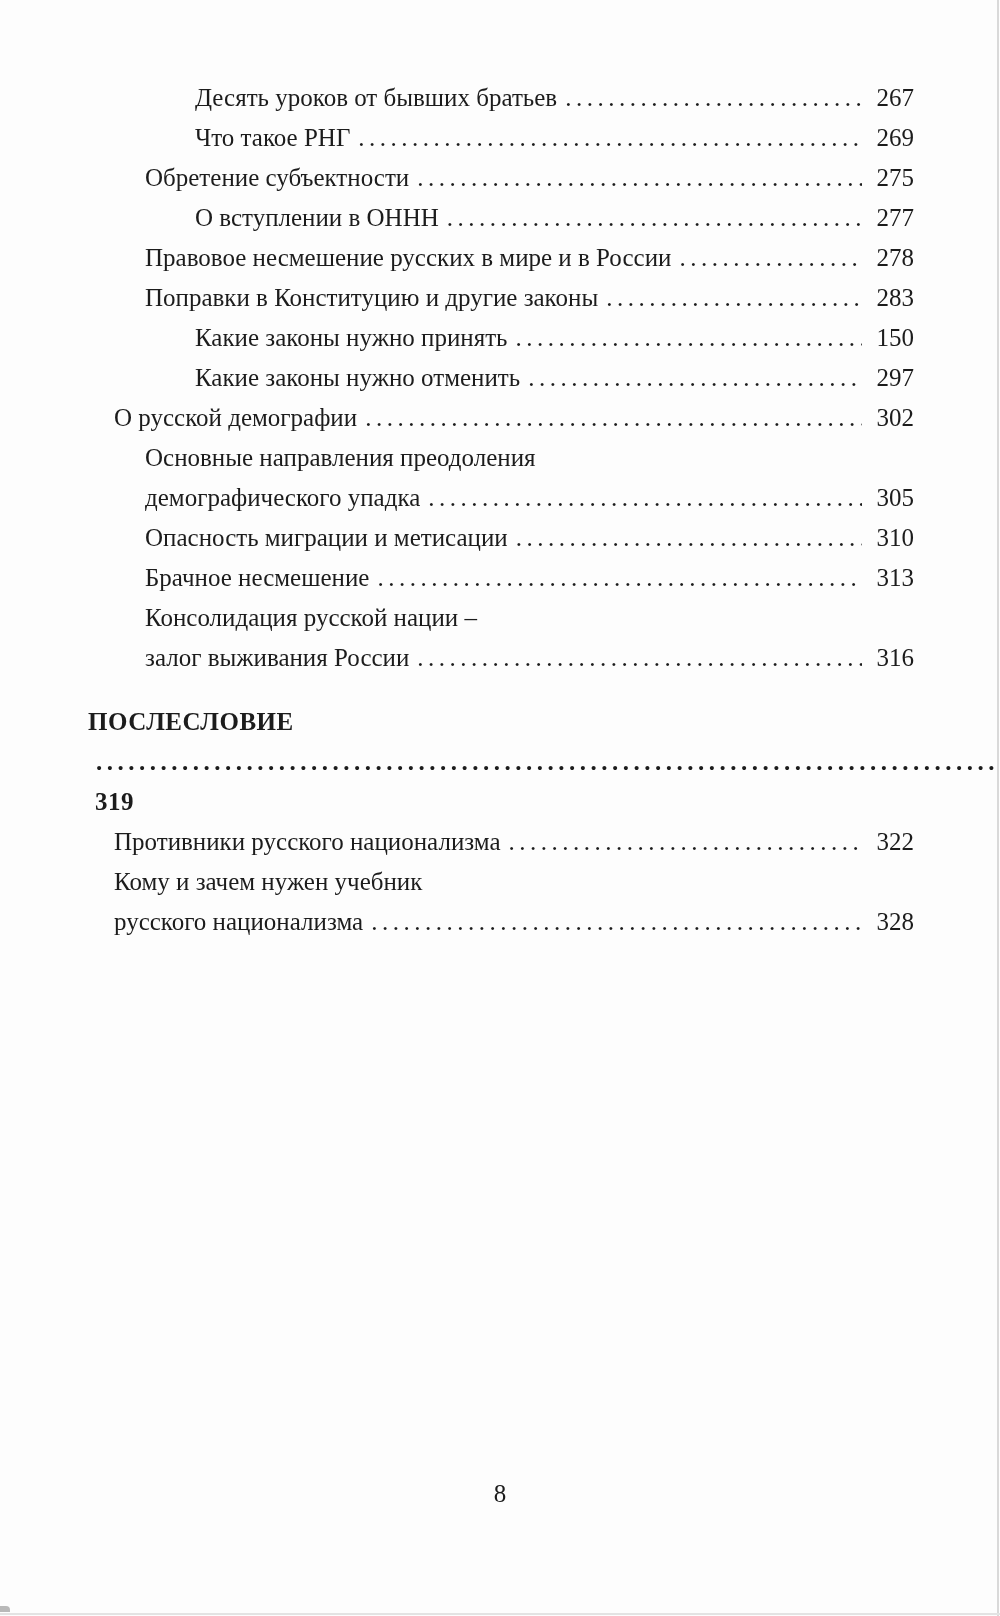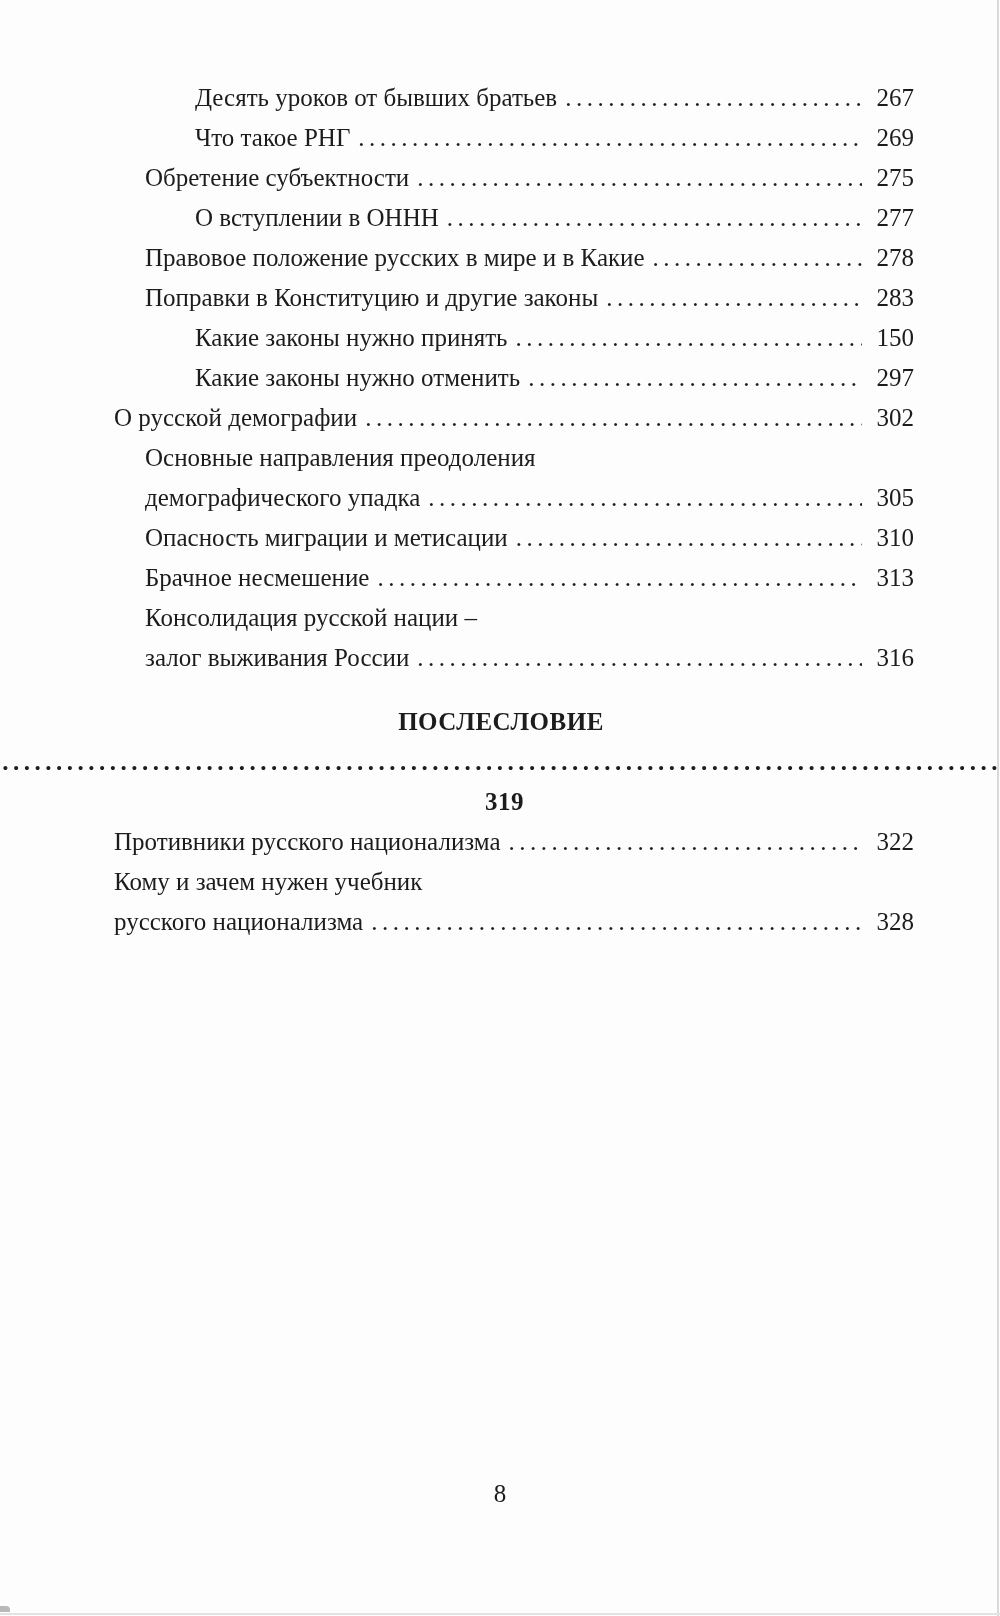--- a/index.html
+++ b/index.html
@@ -16,21 +16,21 @@
     overflow: hidden;
   }
   .toc {
     position: absolute;
     left: 88px;
     top: 78px;
     width: 826px;
   }
   .toc-line {
     display: flex;
-    align-items: center;
+    align-items: flex-start;
     font-size: 25px;
     line-height: 40px;
     white-space: nowrap;
   }
   .toc-line.indent-0 { padding-left: 0; flex-direction: column; }
   .toc-line.indent-1 { padding-left: 26px; }
   .toc-line.indent-2 { padding-left: 57px; }
   .toc-line.indent-3 { padding-left: 107px; }
   .toc-line.bold { font-weight: bold; letter-spacing: 0.5px; }
   .toc-line.space-before { margin-top: 24px; }
@@ -108,21 +108,21 @@
     <span class="pageno">275</span>
   </div>
 
   <div class="toc-line indent-3">
     <span class="title">О вступлении в ОННН</span>
     <span class="dots"></span>
     <span class="pageno">277</span>
   </div>
 
   <div class="toc-line indent-2">
-    <span class="title">Правовое положение русских в мире и в Какие</span>
+    <span class="title">Правовое несмешение русских в мире и в России</span>
     <span class="dots"></span>
     <span class="pageno">278</span>
   </div>
 
   <div class="toc-line indent-2">
     <span class="title">Поправки в Конституцию и другие законы</span>
     <span class="dots"></span>
     <span class="pageno">283</span>
   </div>
 

